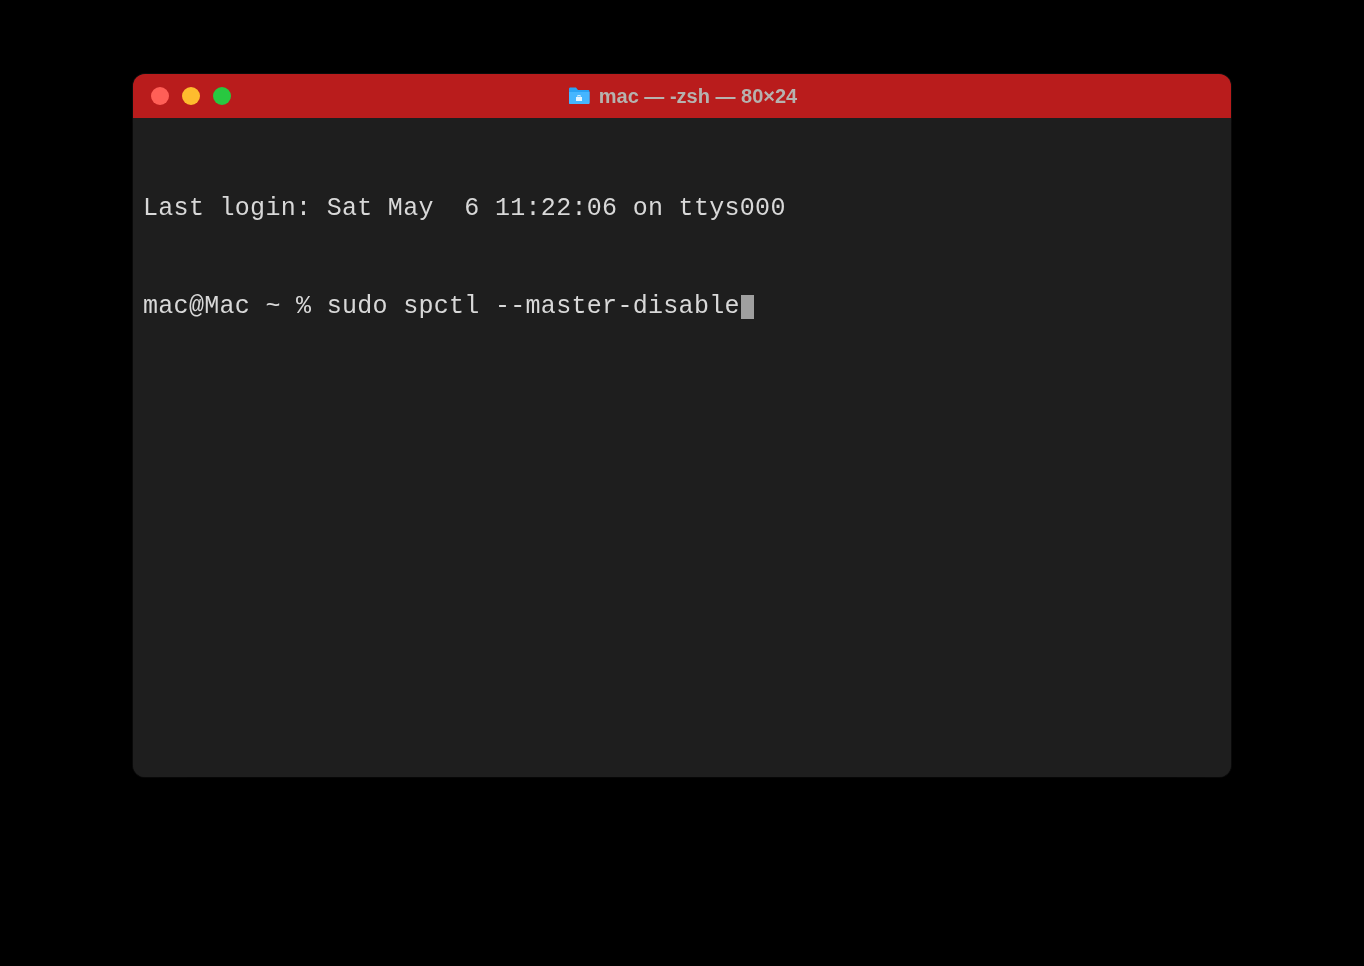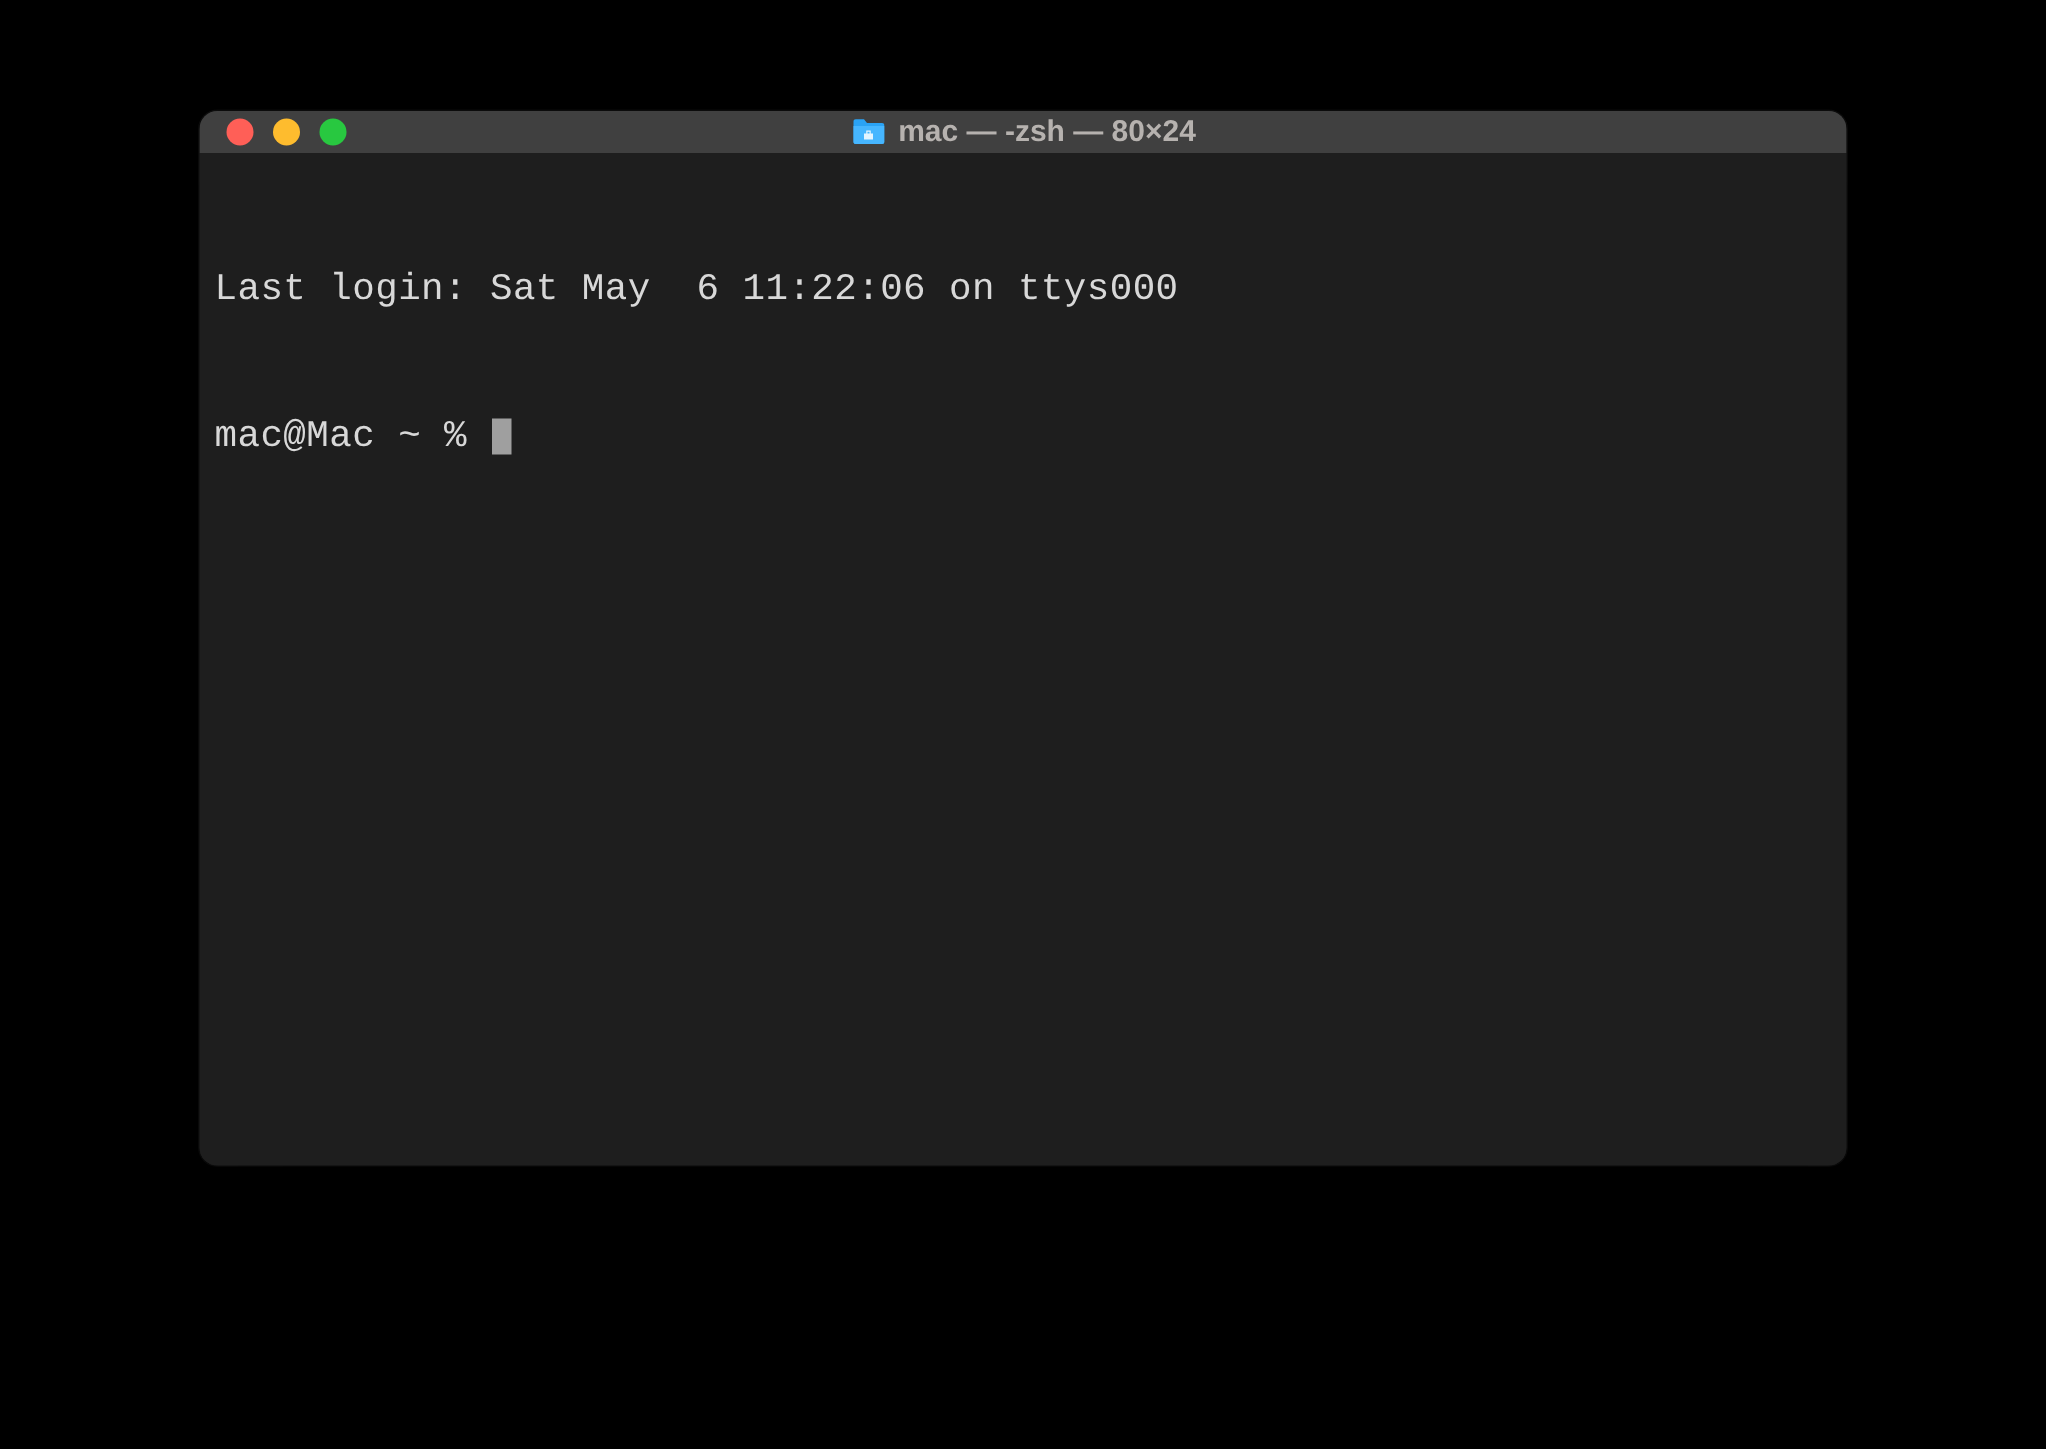--- a/index.html
+++ b/index.html
@@ -21,22 +21,22 @@
       height: 703px;
       margin-top: 74px;
       background: #1e1e1e;
       border-radius: 12px;
       overflow: hidden;
       box-shadow: 0 25px 60px rgba(0,0,0,0.6), 0 0 0 1px rgba(255,255,255,0.05);
       display: flex;
       flex-direction: column;
     }
     .titlebar {
-      height: 28px;
-      background: #404040;
+      height: 44px;
+      background: #b91c1c;
       display: flex;
       align-items: center;
       position: relative;
       flex-shrink: 0;
     }
     .traffic-lights {
       display: flex;
       gap: 13px;
       margin-left: 18px;
       position: absolute;
@@ -114,15 +114,15 @@
           <path d="M2 3 C2 2 2.5 1.5 3.5 1.5 L9 1.5 L11 4 L21 4 C22 4 22.5 4.5 22.5 5.5 L22.5 16.5 C22.5 17.5 22 18 21 18 L3.5 18 C2.5 18 2 17.5 2 16.5 Z" fill="#2aa3f5"></path>
           <path d="M2 6 L22.5 6 L22.5 16.5 C22.5 17.5 22 18 21 18 L3.5 18 C2.5 18 2 17.5 2 16.5 Z" fill="#46b6ff"></path>
           <path d="M10.5 9 L13.5 9 L13.5 11 L15 11 L15 15 L9 15 L9 11 L10.5 11 Z M11.3 9.8 L11.3 11 L12.7 11 L12.7 9.8 Z" fill="rgba(255,255,255,0.85)"></path>
         </svg>
       </span>
       <span>mac — -zsh — 80×24</span>
     </div>
   </div>
   <div class="terminal-body">
     <span class="line">Last login: Sat May  6 11:22:06 on ttys000</span>
-    <span class="prompt-line"><span>mac@Mac ~ % </span><span class="cursor"></span></span>
+    <span class="prompt-line"><span>mac@Mac ~ % </span><span>sudo spctl --master-disable</span><span class="cursor"></span></span>
   </div>
 </div>
 
 </body></html>

